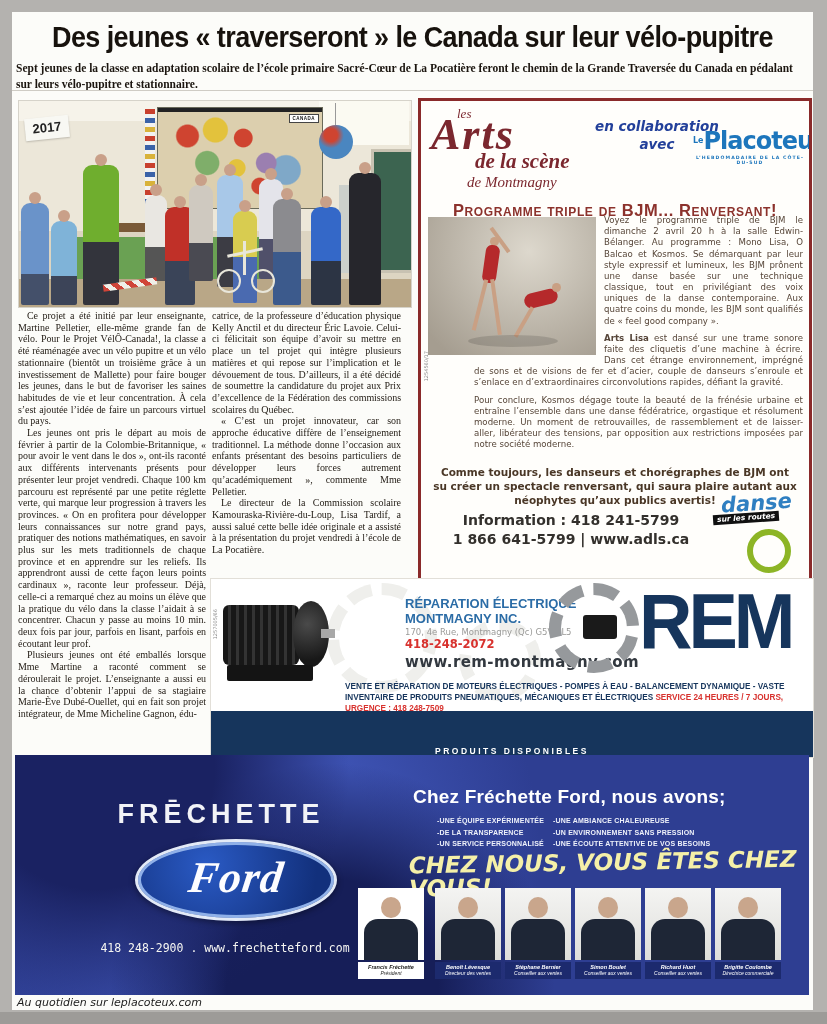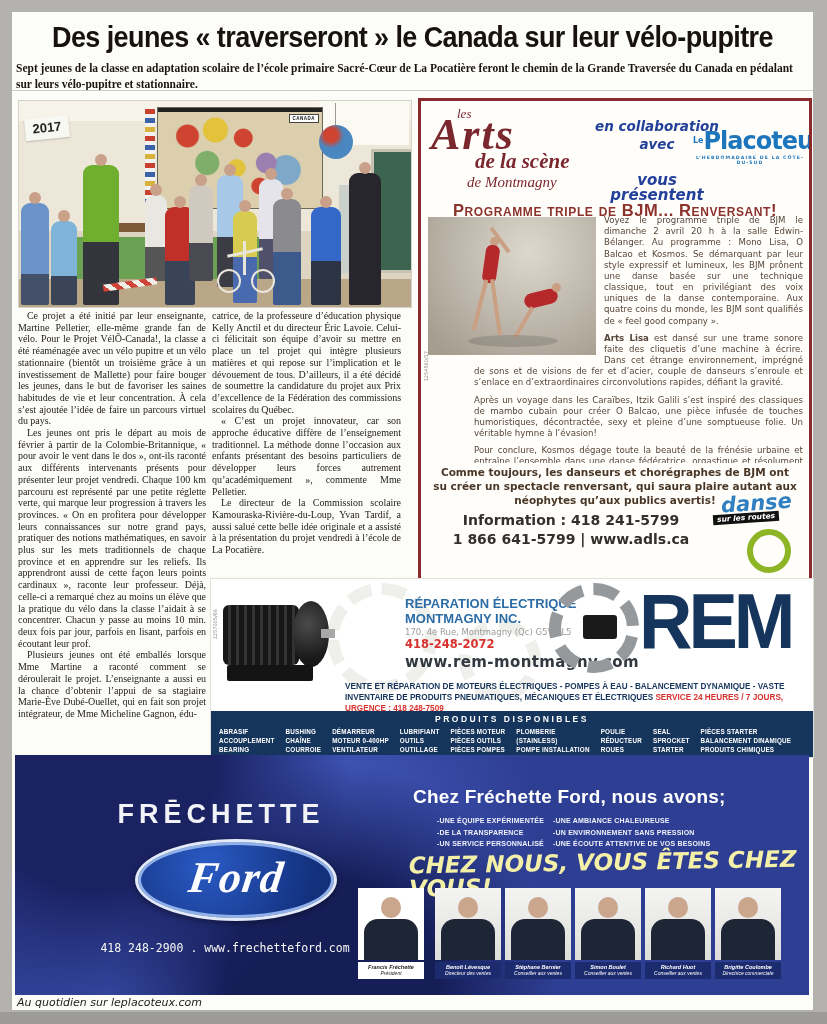--- a/index.html
+++ b/index.html
@@ -106,21 +106,21 @@
   .rem-n2{left:194px;top:33px;font:bold 13px/1 "Liberation Sans",sans-serif;color:#2b6ca6;}
   .rem-addr{left:194px;top:49px;font:8.5px/1 "DejaVu Sans",sans-serif;color:#9a9a98;}
   .rem-phone{left:194px;top:60px;font:bold 11.5px/1 "DejaVu Sans",sans-serif;color:#d8322e;}
   .rem-web{left:194px;top:76px;font:bold 15px/1 "DejaVu Sans",sans-serif;color:#32383f;letter-spacing:.4px;}
   .rem-gear{left:338px;top:4px;width:90px;height:90px;border:12px dashed #96999c;border-radius:50%;box-sizing:border-box;}
   .rem-gear-motor{left:22px;top:20px;width:34px;height:24px;background:#1a1a1a;border-radius:3px;}
   .rem-logo{left:428px;top:6px;font:bold 74px/1 "Liberation Sans",sans-serif;color:#16355c;letter-spacing:-4px;transform:scaleY(1.05);}
   .rem-serv{left:134px;top:102px;width:462px;font:bold 8.2px/1.35 "Liberation Sans",sans-serif;color:#16355c;}
   .rem-serv .urgent{color:#d8322e;}
   .rem-bar{left:0;right:0;top:132px;height:46px;background:#16355c;color:#fff;}
-  .rem-bar-title{text-align:center;font:bold 8.5px/1 "Liberation Sans",sans-serif;letter-spacing:2.5px;padding-top:4px;}
+  .rem-bar-title{text-align:center;font:bold 8.5px/1 "Liberation Sans",sans-serif;letter-spacing:2.5px;padding-top:4px;margin-top:32px;}
   .rem-cols{display:flex;padding:3px 8px 0;gap:11px;}
   .pcol span{display:block;font:bold 6.3px/1.45 "Liberation Sans",sans-serif;letter-spacing:.2px;white-space:nowrap;}
 
   
   .ford{left:3px;top:743px;width:794px;height:240px;overflow:hidden;background:
     radial-gradient(circle at 10% 6%,#1a2262 0 16%,transparent 34%),
     radial-gradient(circle at 40% 96%,#161e58 0 20%,transparent 42%),
     radial-gradient(circle at 27% 40%,#3d52b2 0 24%,transparent 52%),
     #2e3e92;}
   .frechette{left:66px;top:46px;width:280px;text-align:center;color:#f2f3f7;
@@ -207,56 +207,54 @@
   </div>
 
   <div class="abs col col1">
     <p class="ind">Ce projet a été initié par leur enseignante, Martine Pelletier, elle-même grande fan de vélo. Pour le Projet VélÔ-Canada!, la classe a été réaménagée avec un vélo pupitre et un vélo stationnaire (bientôt un troisième grâce à un investissement de Mallette) pour faire bouger les jeunes, dans le but de favoriser les saines habitudes de vie et leur concentration. À cela s’est ajoutée l’idée de faire un parcours virtuel du pays.</p>
     <p class="ind">Les jeunes ont pris le départ au mois de février à partir de la Colombie-Britannique, « pour avoir le vent dans le dos », ont-ils raconté aux différents intervenants présents pour présenter leur projet vendredi. Chaque 100 km parcouru est représenté par une petite réglette verte, qui marque leur progression à travers les provinces. « On en profitera pour développer leurs connaissances sur notre grand pays, pratiquer des notions mathématiques, en savoir plus sur les mets traditionnels de chaque province et en apprendre sur les reliefs. Ils apprendront aussi de cette façon leurs points cardinaux », raconte leur professeur. Déjà, celle-ci a remarqué chez au moins un élève que la pratique du vélo dans la classe l’aidait à se concentrer. Chacun y passe au moins 10 min. deux fois par jour, parfois en lisant, parfois en écoutant leur prof.</p>
     <p class="ind">Plusieurs jeunes ont été emballés lorsque Mme Martine a raconté comment se déroulerait le projet. L’enseignante a aussi eu la chance d’obtenir l’appui de sa stagiaire Marie-Ève Dubé-Ouellet, qui en fait son projet intégrateur, de Mme Micheline Gagnon, édu-</p>
   </div>
   <div class="abs col col2">
     <p>catrice, de la professeure d’éducation physique Kelly Anctil et du directeur Éric Lavoie. Celui-ci félicitait son équipe d’avoir su mettre en place un tel projet qui intègre plusieurs matières et qui repose sur l’implication et le dévouement de tous. D’ailleurs, il a été décidé de soumettre la candidature du projet aux Prix d’excellence de la Fédération des commissions scolaires du Québec.</p>
     <p class="ind">« C’est un projet innovateur, car son approche éducative diffère de l’enseignement traditionnel. La méthode donne l’occasion aux enfants présentant des besoins particuliers de développer leurs forces autrement qu’académiquement », commente Mme Pelletier.</p>
-    <p class="ind">Le directeur de la Commission scolaire Kamouraska-Rivière-du-Loup, Yvan Tardif, a aussi salué cette belle idée originale et a assisté à la présentation du projet vendredi à l’école de La Pocatière.</p>
+    <p class="ind">Le directeur de la Commission scolaire Kamouraska-Rivière-du-Loup, Lisa Tardif, a aussi salué cette belle idée originale et a assisté à la présentation du projet vendredi à l’école de La Pocatière.</p>
   </div>
 
   <div class="abs bjm">
     <div class="abs collab">
       <span style="display:block;">en collaboration</span>
       <span style="display:block;">avec</span>
     </div>
     <div class="abs arts">
       <span class="l1">les</span>
       <span class="l2">Arts</span>
       <span class="l3">de la scène</span>
       <span class="l4">de Montmagny</span>
     </div>
     <div class="abs placoteux">
       <span class="plc-le">Le</span><span class="plc-main">Placoteux</span>
       <span class="plc-tag">L’HEBDOMADAIRE DE LA CÔTE-DU-SUD</span>
     </div>
-    <div class="abs presents">vous présentent</div>
     <div class="abs bjm-title">Programme triple de BJM... Renversant!</div>
 
     <div class="abs bjm-body">
       <div class="dancers">
         <i class="abs" style="left:62px;top:20px;width:9px;height:9px;border-radius:50%;background:#c9a084;"></i>
         <i class="abs" style="left:56px;top:28px;width:14px;height:38px;border-radius:6px;background:#b5292b;transform:rotate(8deg);"></i>
         <i class="abs" style="left:50px;top:62px;width:4px;height:52px;background:#c9a084;transform:rotate(14deg);"></i>
         <i class="abs" style="left:66px;top:62px;width:4px;height:56px;background:#c9a084;transform:rotate(-8deg);"></i>
         <i class="abs" style="left:70px;top:8px;width:4px;height:30px;background:#c9a084;transform:rotate(-36deg);"></i>
         <i class="abs" style="left:96px;top:74px;width:34px;height:15px;border-radius:8px;background:#b5292b;transform:rotate(-14deg);"></i>
         <i class="abs" style="left:124px;top:66px;width:9px;height:9px;border-radius:50%;background:#c9a084;"></i>
         <i class="abs" style="left:94px;top:88px;width:4px;height:34px;background:#c9a084;transform:rotate(30deg);"></i>
         <i class="abs" style="left:40px;top:118px;width:90px;height:12px;border-radius:50%;background:#00000022;"></i>
       </div>
       <p>Voyez le programme triple de BJM le dimanche 2 avril 20 h à la salle Edwin-Bélanger. Au programme : Mono Lisa, O Balcao et Kosmos. Se démarquant par leur style expressif et lumineux, les BJM prônent une danse basée sur une technique classique, tout en privilégiant des voix uniques de la danse contemporaine. Aux quatre coins du monde, les BJM sont qualifiés de « feel good company ».</p>
       <p><b>Arts Lisa</b><span> est dansé sur une trame sonore faite des cliquetis d’une machine à écrire. Dans cet étrange environnement, imprégné de sons et de visions de fer et d’acier, couple de danseurs s’enroule et s’enlace en d’extraordinaires circonvolutions rapides, défiant la gravité.</span></p>
-      <p>Après un voyage dans les Caraïbes, Itzik Galili s’est inspiré des classiques de mambo cubain pour créer O Balcao, une pièce infusée de touches humoristiques, décontractée, sexy et pleine d’une somptueuse folie. Un véritable hymne à l’évasion!</p>
       <p>Pour conclure, Kosmos dégage toute la beauté de la frénésie urbaine et entraîne l’ensemble dans une danse fédératrice, orgastique et résolument moderne. Un moment de retrouvailles, de rassemblement et de laisser-aller, libérateur des tensions, par opposition aux restrictions imposées par notre société moderne.</p>
     </div>
 
     <div class="abs bjm-bold">Comme toujours, les danseurs et chorégraphes de BJM ont su créer un spectacle renversant, qui saura plaire autant aux néophytes qu’aux publics avertis!</div>
     <div class="abs bjm-info">
       <span style="display:block;">Information : 418 241-5799</span>
       <span style="display:block;">1 866 641-5799 | www.adls.ca</span>
     </div>
     <div class="abs danse">
       <span class="danse-word">danse</span>

